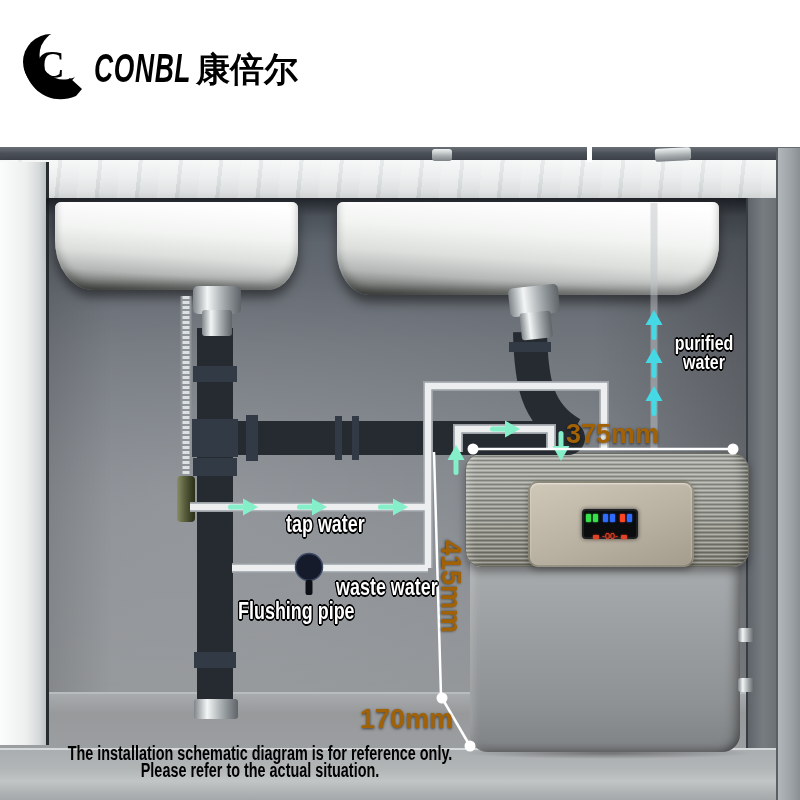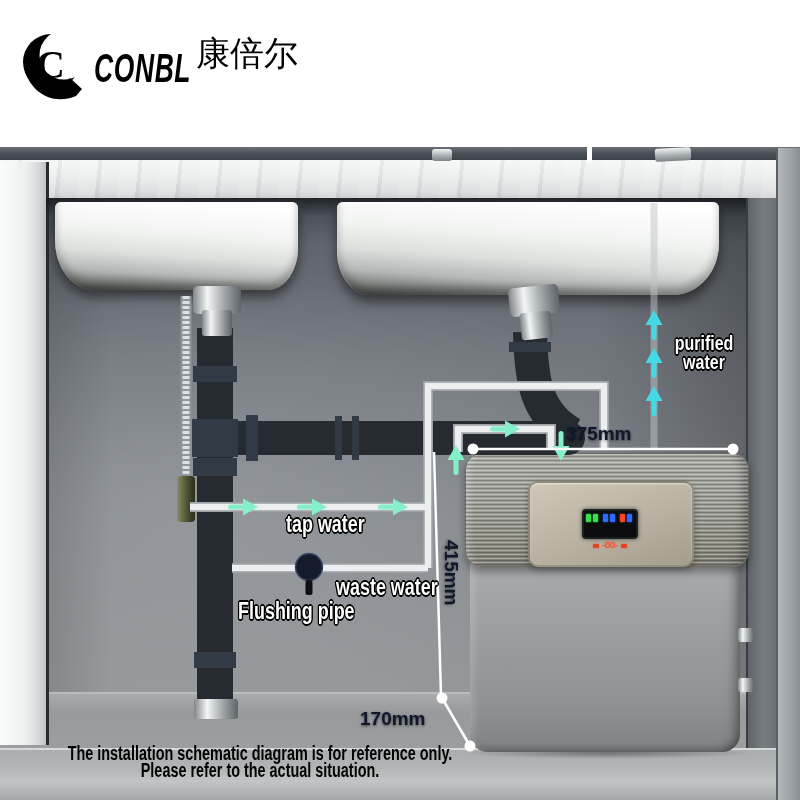--- a/index.html
+++ b/index.html
@@ -59,52 +59,52 @@
   .pur-screen{left:582px;top:509px;width:56px;height:30px;border-radius:4px;background:#0a0c0d;
     border:2px solid #1d2022;z-index:3;box-shadow:0 0 4px rgba(0,0,0,.6);
     display:flex;flex-direction:column;align-items:center;box-sizing:border-box;padding-top:3px;}
   .ind-row{display:flex;align-items:center;}
   .ind{width:5px;height:8px;border-radius:1px;display:inline-block;margin:0 1px;}
   .ind:nth-child(2n){margin-right:4px;}
   .ind.green{background:#35e04a;box-shadow:0 0 2px #35e04a;}
   .ind.blue{background:#2f6bff;box-shadow:0 0 2px #2f6bff;}
   .ind.red{background:#ff4526;box-shadow:0 0 2px #ff4526;}
   .readout{color:#ff4526;font-size:9px;font-weight:normal;line-height:9px;letter-spacing:0;
-    text-shadow:0 0 2px #ff4526;display:flex;align-items:center;margin-top:19px;text-align:center;}
+    text-shadow:0 0 2px #ff4526;display:flex;align-items:center;margin-top:10px;text-align:center;}
   .readout::before,.readout::after{content:"";width:6px;height:4px;background:#e04326;border-radius:1px;margin:0 3px;box-shadow:0 0 2px #ff4526;}
   .pur-body{left:470px;top:558px;width:270px;height:194px;border-radius:8px 8px 18px 18px;
     background:linear-gradient(180deg,#aaadaf 0%,#9b9ea0 40%,#8f9294 75%,#7f8284 100%);
     box-shadow:inset -9px 0 12px -5px rgba(0,0,0,.4),inset 7px 0 9px -5px rgba(255,255,255,.3),inset 0 -6px 8px -4px rgba(0,0,0,.3);}
   .pur-shadow{left:462px;top:747px;width:292px;height:12px;
     background:radial-gradient(ellipse,rgba(0,0,0,.35),rgba(0,0,0,0) 70%);}
 
   
   .riser{left:587px;top:128px;width:5px;height:34px;background:#fff;}
   .chrome-fit{background:linear-gradient(180deg,#f0f3f3,#aab0b2 55%,#7d8386);border-radius:3px;}
 
   
   .overlay{left:0;top:0;width:800px;height:800px;pointer-events:none;}
 
   
   .olabel{position:absolute;color:#fff;font-weight:bold;font-size:23px;line-height:22px;white-space:nowrap;
     text-shadow:-1.6px 0 0 #000,1.6px 0 0 #000,0 -1.6px 0 #000,0 1.6px 0 #000,
       -1.2px -1.2px 0 #000,1.2px 1.2px 0 #000,-1.2px 1.2px 0 #000,1.2px -1.2px 0 #000;}
   .sq{transform:scaleX(.78);transform-origin:0 50%;}
   .sqc{transform:scaleX(.8);transform-origin:50% 0;}
-  .dim{position:absolute;color:#0f172a;font-weight:600;font-size:19px;line-height:26px;white-space:nowrap;
+  .dim{position:absolute;color:#a16207;font-weight:600;font-size:27px;line-height:26px;white-space:nowrap;
     text-shadow:0 1px 3px rgba(0,0,0,.6);}
   .dim-vert{writing-mode:vertical-rl;}
   .purified{left:648px;top:334px;width:112px;text-align:center;white-space:normal;font-size:20px;line-height:19px;}
   .disc{position:absolute;left:-32px;top:745px;width:584px;text-align:center;color:#000;font-weight:bold;
     font-size:20px;line-height:16.5px;transform:scaleX(.72);transform-origin:50% 0;}
 
   
   .logo-latin{position:absolute;left:94px;top:48px;font-size:40px;line-height:40px;font-weight:bold;
     font-style:italic;color:#000;transform:scaleX(.66);transform-origin:0 0;letter-spacing:1px;}
-  .logo-cjk{position:absolute;left:196px;top:36px;font-size:34px;line-height:34px;font-weight:normal;color:#000;}
+  .logo-cjk{position:absolute;left:196px;top:52px;font-size:34px;line-height:34px;font-weight:bold;color:#000;}
 </style>
 </head>
 <body>
 
 <div class="scene">
 
   <div class="abs wall-band"></div>
   <div class="abs countertop"></div>
   <div class="abs interior"></div>
   <div class="abs floor"></div>

